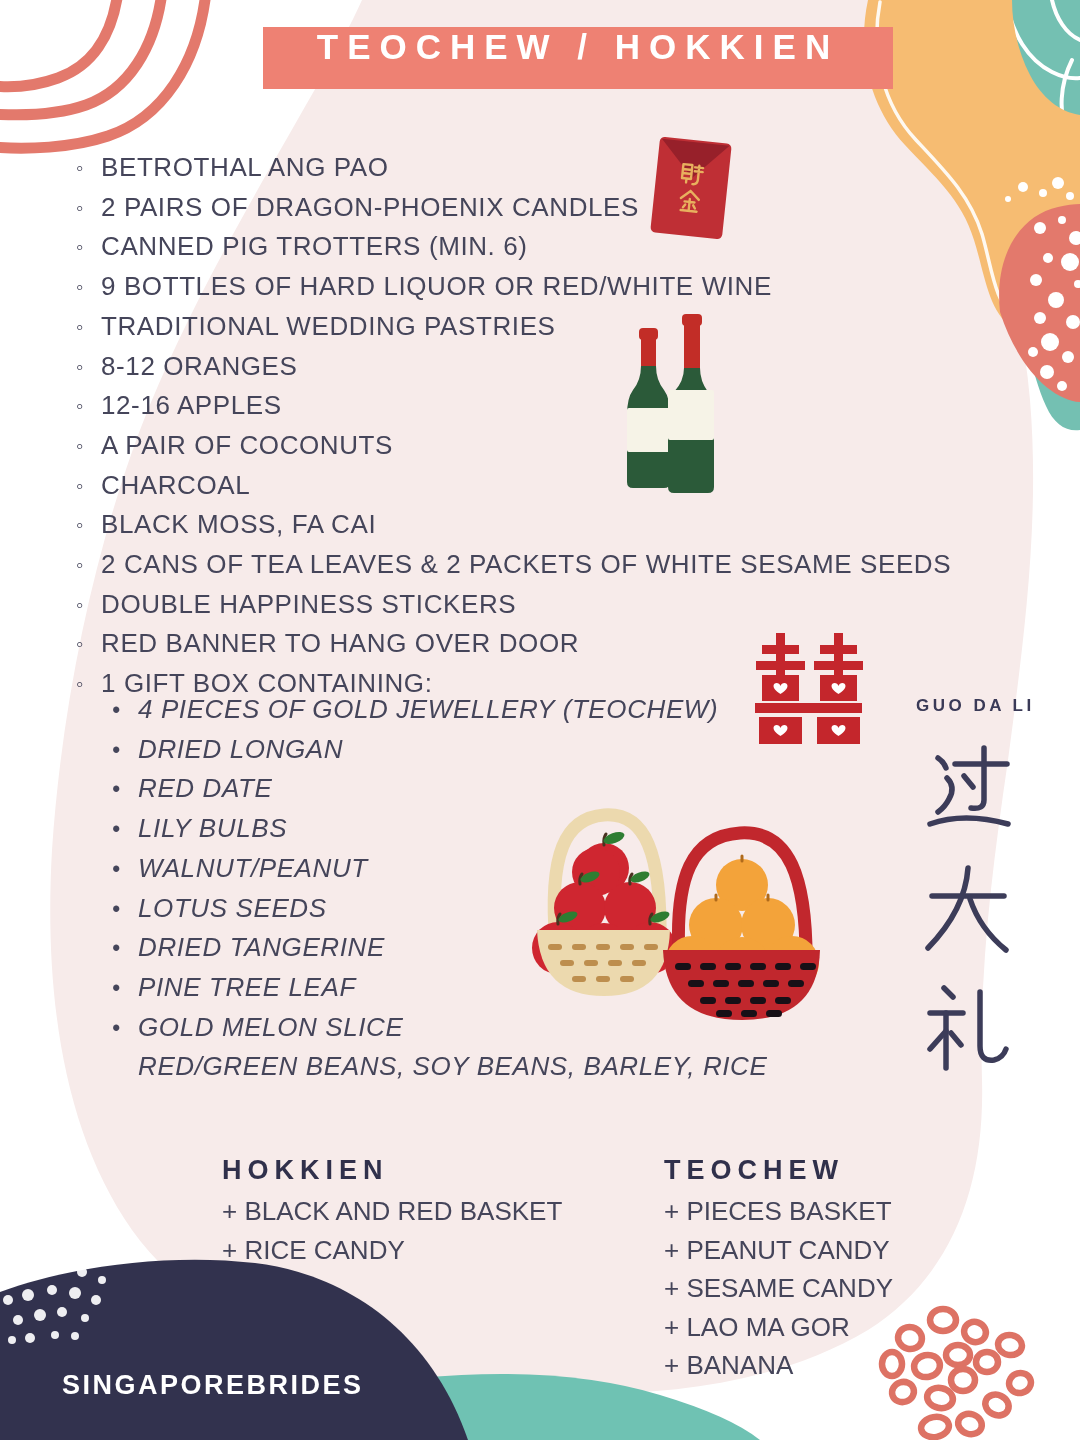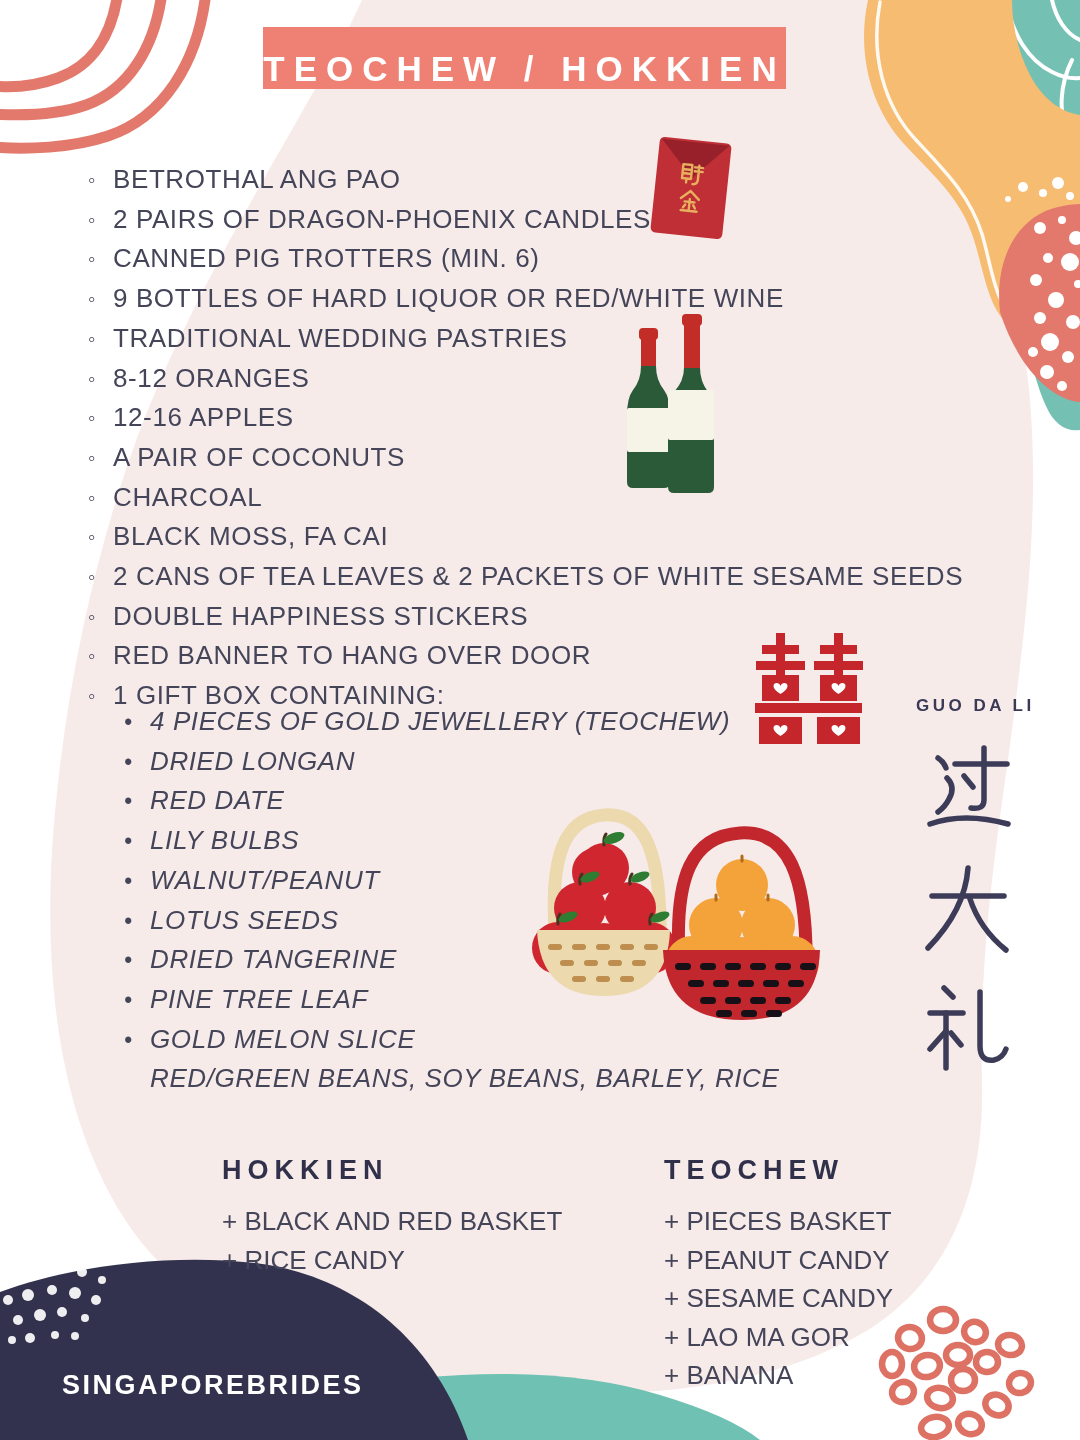--- a/index.html
+++ b/index.html
@@ -2,38 +2,38 @@
 <html><head>
 <meta charset="utf-8">
 <style>
   html,body{margin:0;padding:0;background:#ffffff;}
   .stage{
     position:relative;width:1080px;height:1440px;overflow:hidden;background:#ffffff;
     font-family:"Liberation Sans", sans-serif;
   }
   .bg{position:absolute;inset:0;}
   .banner{
-    position:absolute;left:263px;top:27px;width:523px;height:62px;background:#ee8173;
-    display:flex;align-items:flex-end;justify-content:center;
+    position:absolute;left:263px;top:27px;width:630px;height:62px;background:#ee8173;
+    display:flex;align-items:flex-start;justify-content:center;
   }
   .banner span{color:#ffffff;font-weight:bold;font-size:35px;letter-spacing:9px;white-space:nowrap;}
-  ul.plain{list-style:none;margin:12px;padding:0;}
+  ul.plain{list-style:none;margin:0;padding:0;}
   .main-list{
     position:absolute;left:76px;top:148px;font-size:26px;line-height:38.7px;
     letter-spacing:.6px;color:#45455a;white-space:nowrap;
   }
   .main-list .b{display:inline-block;width:25px;font-size:21px;vertical-align:1px;}
   .sub-list{
     position:absolute;left:112px;top:690px;font-size:26px;line-height:38.7px;
     letter-spacing:.6px;color:#45455a;white-space:nowrap;font-style:italic;
   }
   .sub-list .b{display:inline-block;width:26px;font-size:23px;}
   .sub-list li.cont{padding-left:26px;text-align:center;}
   .col{position:absolute;top:1150px;font-size:26px;line-height:38.6px;color:#45455a;white-space:nowrap;}
-  .col .hd{font-size:27px;font-weight:bold;letter-spacing:6px;color:#30304b;line-height:41px;margin-bottom:11px;}
+  .col .hd{font-size:27px;font-weight:bold;letter-spacing:6px;color:#30304b;line-height:41px;margin-bottom:1px;}
   .col-hokkien{left:222px;}
   .col-teochew{left:664px;}
   .guodali{position:absolute;left:916px;top:696px;font-size:17px;font-weight:bold;letter-spacing:3.5px;color:#3a3a57;white-space:nowrap;}
   .brand{position:absolute;left:62px;top:1370px;font-size:27px;letter-spacing:2.5px;font-weight:600;color:#ffffff;white-space:nowrap;}
 </style>
 </head>
 <body>
 
 <div class="stage">
 

